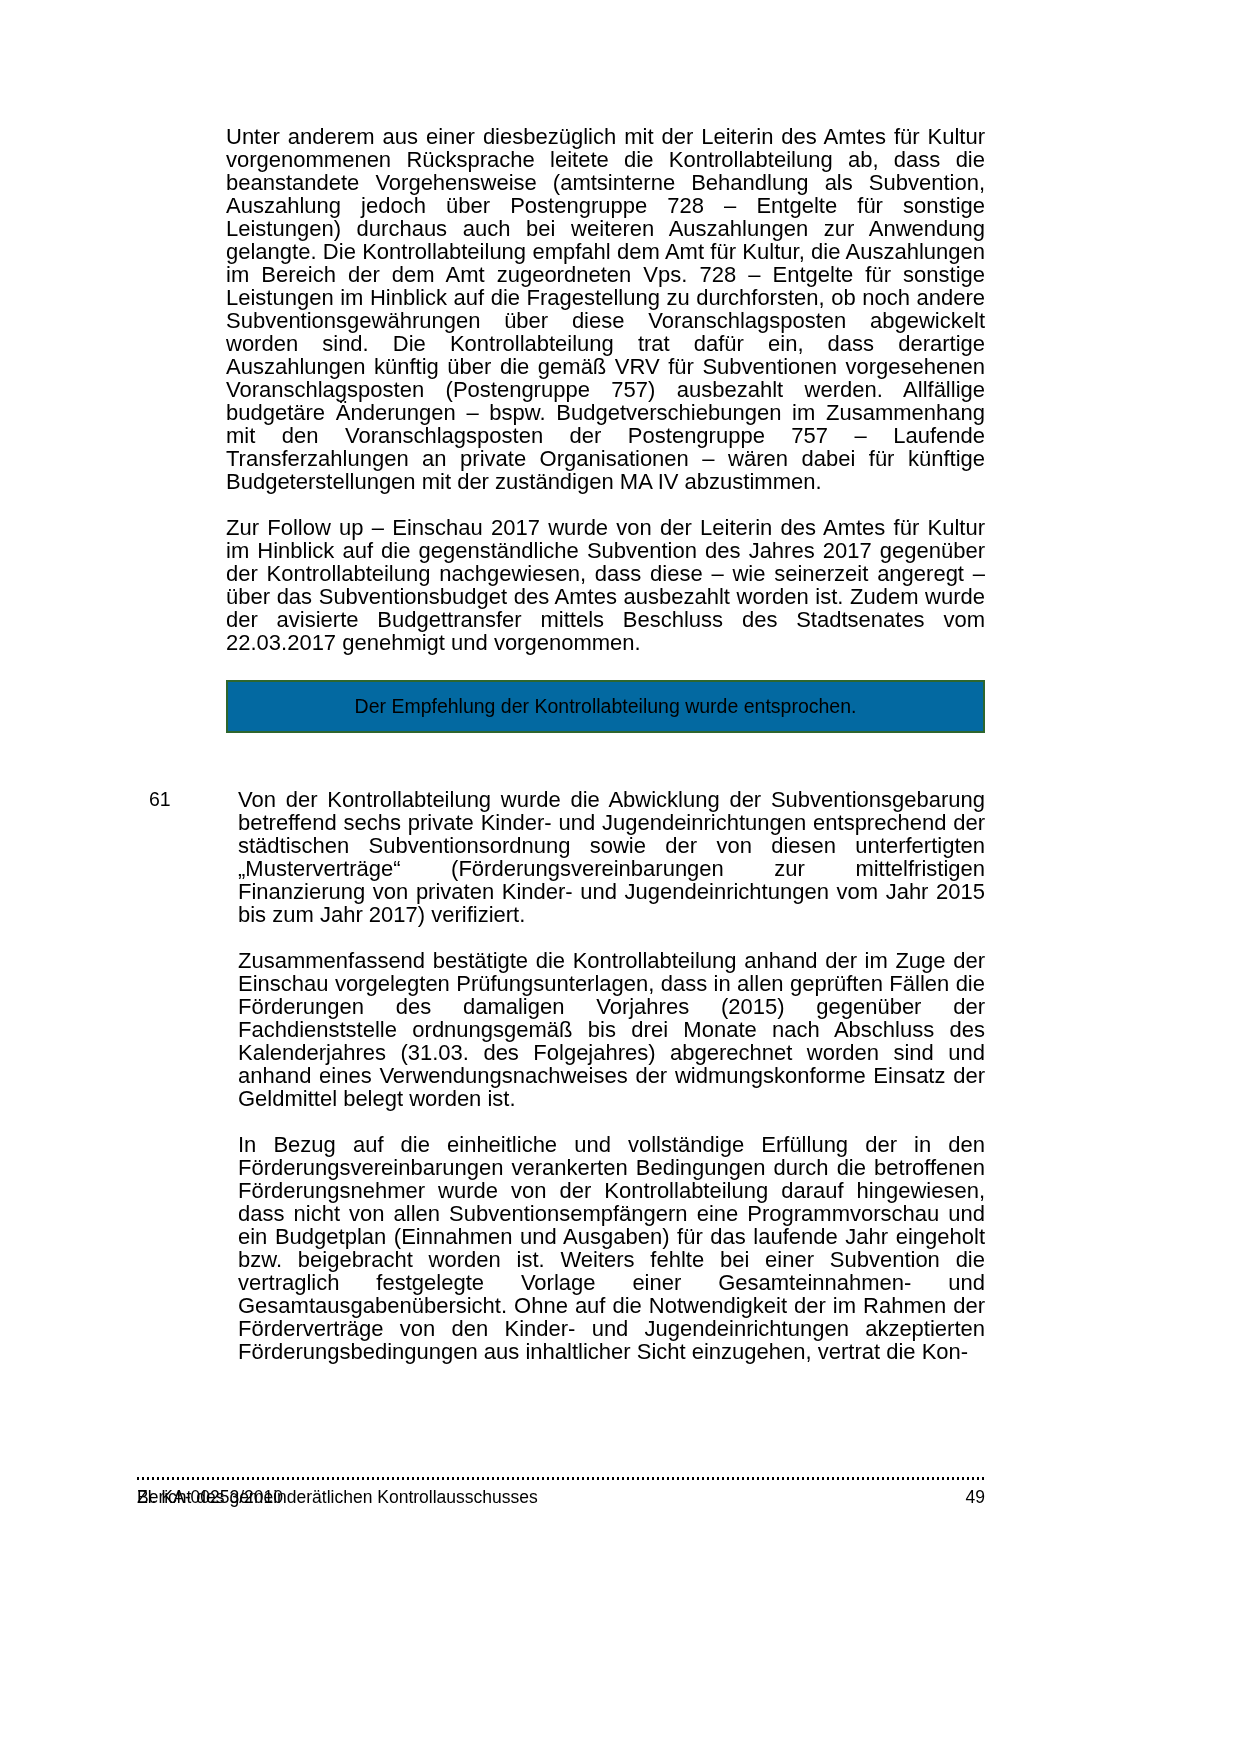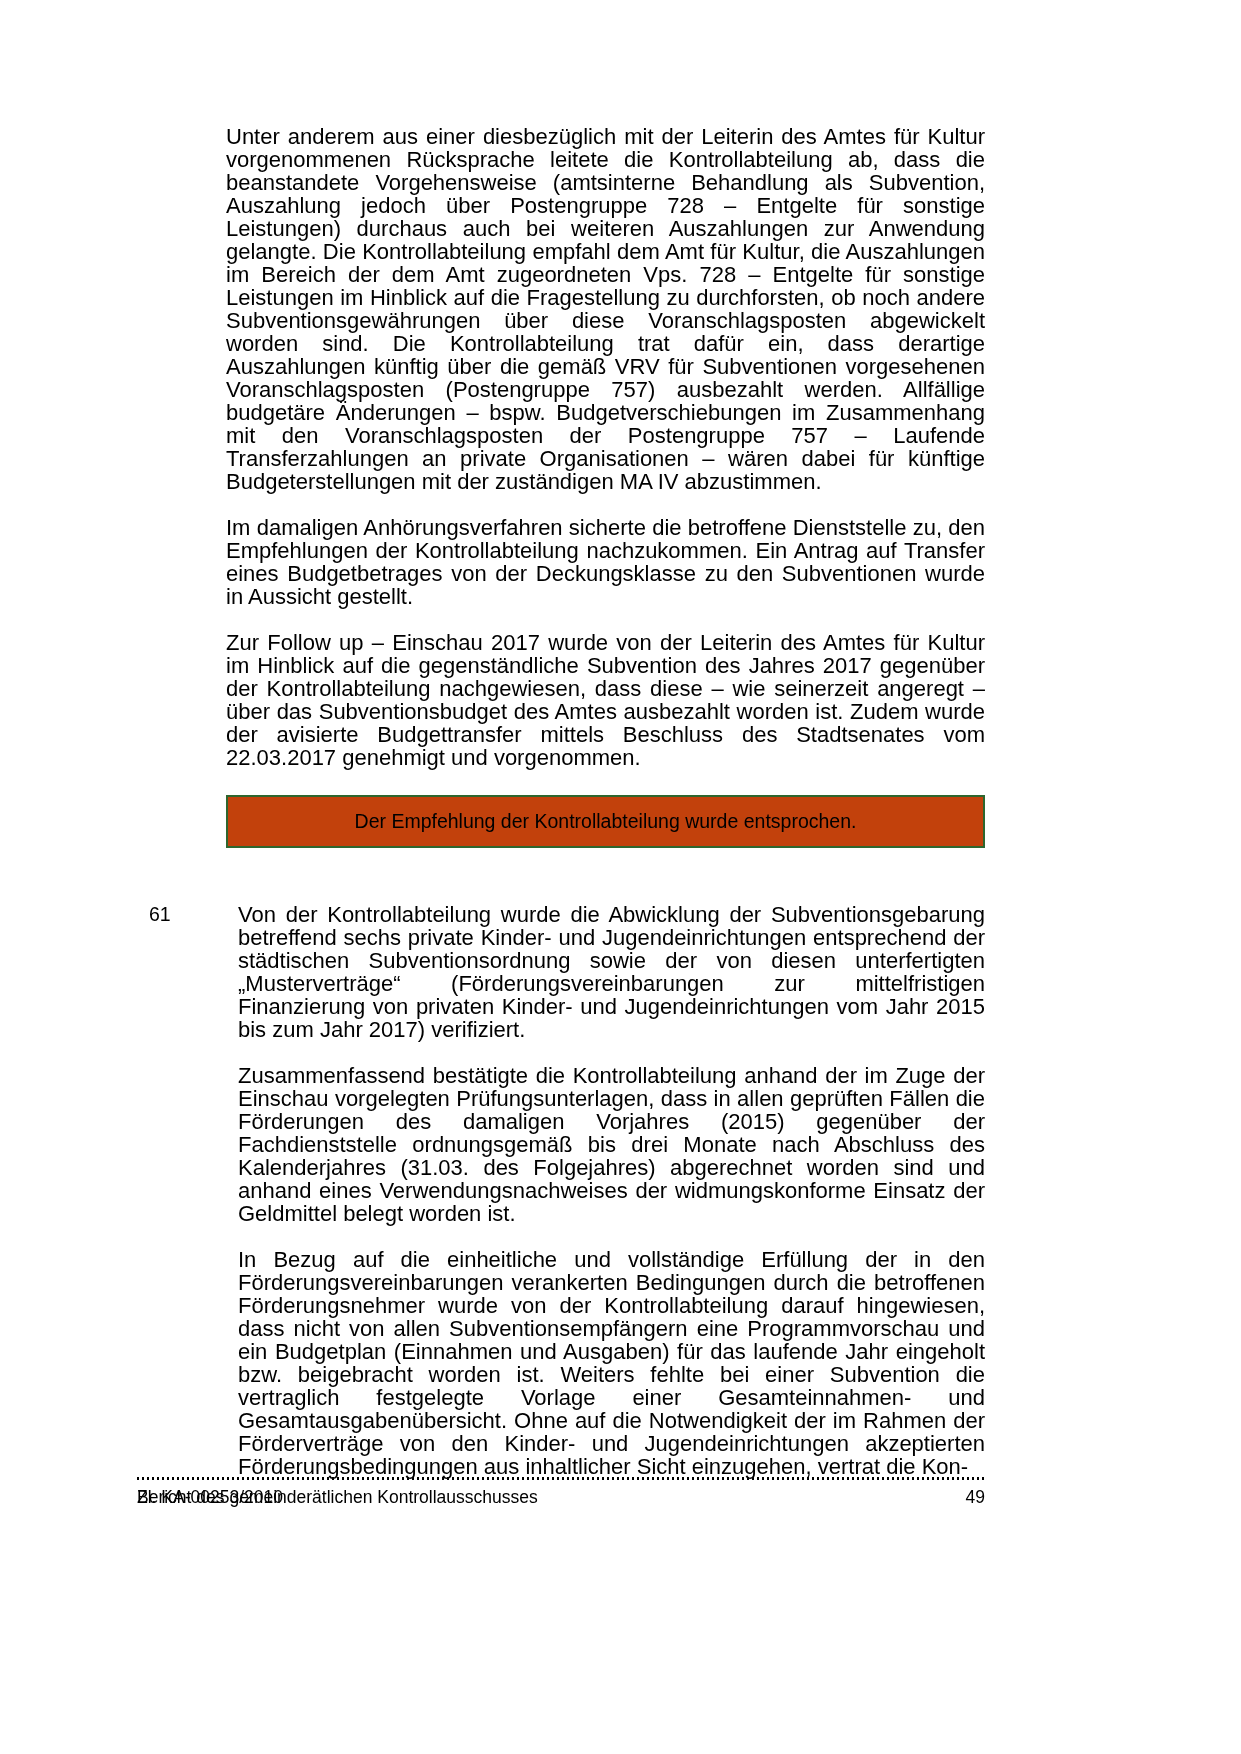--- a/index.html
+++ b/index.html
@@ -72,25 +72,24 @@
 </style>
 </head>
 <body>
 
 <div class="page">
 
   <main class="content">
 
     <p class="para">Unter anderem aus einer diesbezüglich mit der Leiterin des Amtes für Kultur vorgenommenen Rücksprache leitete die Kontrollabteilung ab, dass die beanstandete Vorgehensweise (amtsinterne Behandlung als Subvention, Auszahlung jedoch über Postengruppe 728 – Entgelte für sonstige Leistungen) durchaus auch bei weiteren Auszahlungen zur Anwendung gelangte. Die Kontrollabteilung empfahl dem Amt für Kultur, die Auszahlungen im Bereich der dem Amt zugeordneten Vps. 728 – Entgelte für sonstige Leistungen im Hinblick auf die Fragestellung zu durchforsten, ob noch andere Subventionsgewährungen über diese Voranschlagsposten abgewickelt worden sind. Die Kontrollabteilung trat dafür ein, dass derartige Auszahlungen künftig über die gemäß VRV für Subventionen vorgesehenen Voranschlagsposten (Postengruppe 757) ausbezahlt werden. Allfällige budgetäre Änderungen – bspw. Budgetverschiebungen im Zusammenhang mit den Voranschlagsposten der Postengruppe 757 – Laufende Transferzahlungen an private Organisationen – wären dabei für künftige Budgeterstellungen mit der zuständigen MA IV abzustimmen.</p>
 
-    <p class="para">Im damaligen Anhörungsverfahren sicherte die betroffene Dienststelle zu, den Empfehlungen der Kontrollabteilung nachzukommen. Ein Antrag auf Transfer eines Budgetbetrages von der Deckungsklasse zu den Subventionen wurde in Aussicht gestellt.</p>
 
     <p class="para">Zur Follow up – Einschau 2017 wurde von der Leiterin des Amtes für Kultur im Hinblick auf die gegenständliche Subvention des Jahres 2017 gegenüber der Kontrollabteilung nachgewiesen, dass diese – wie seinerzeit angeregt – über das Subventionsbudget des Amtes ausbezahlt worden ist. Zudem wurde der avisierte Budgettransfer mittels Beschluss des Stadtsenates vom 22.03.2017 genehmigt und vorgenommen.</p>
 
-    <div class="rec-box" style="background-color: #c2410c; border-color: rgb(46, 102, 46);">
+    <div class="rec-box" style="background-color: #0369a1; border-color: rgb(46, 102, 46);">
       <span>Der Empfehlung der Kontrollabteilung wurde entsprochen.</span>
     </div>
 
     <div class="section">
       <div class="section-number">61</div>
 
       <p class="para">Von der Kontrollabteilung wurde die Abwicklung der Subventionsgebarung betreffend sechs private Kinder- und Jugendeinrichtungen entsprechend der städtischen Subventionsordnung sowie der von diesen unterfertigten „Musterverträge“ (Förderungsvereinbarungen zur mittelfristigen Finanzierung von privaten Kinder- und Jugendeinrichtungen vom Jahr 2015 bis zum Jahr 2017) verifiziert.</p>
 
       <p class="para">Zusammenfassend bestätigte die Kontrollabteilung anhand der im Zuge der Einschau vorgelegten Prüfungsunterlagen, dass in allen geprüften Fällen die Förderungen des damaligen Vorjahres (2015) gegenüber der Fachdienststelle ordnungsgemäß bis drei Monate nach Abschluss des Kalenderjahres (31.03. des Folgejahres) abgerechnet worden sind und anhand eines Verwendungsnachweises der widmungskonforme Einsatz der Geldmittel belegt worden ist.</p>
 

